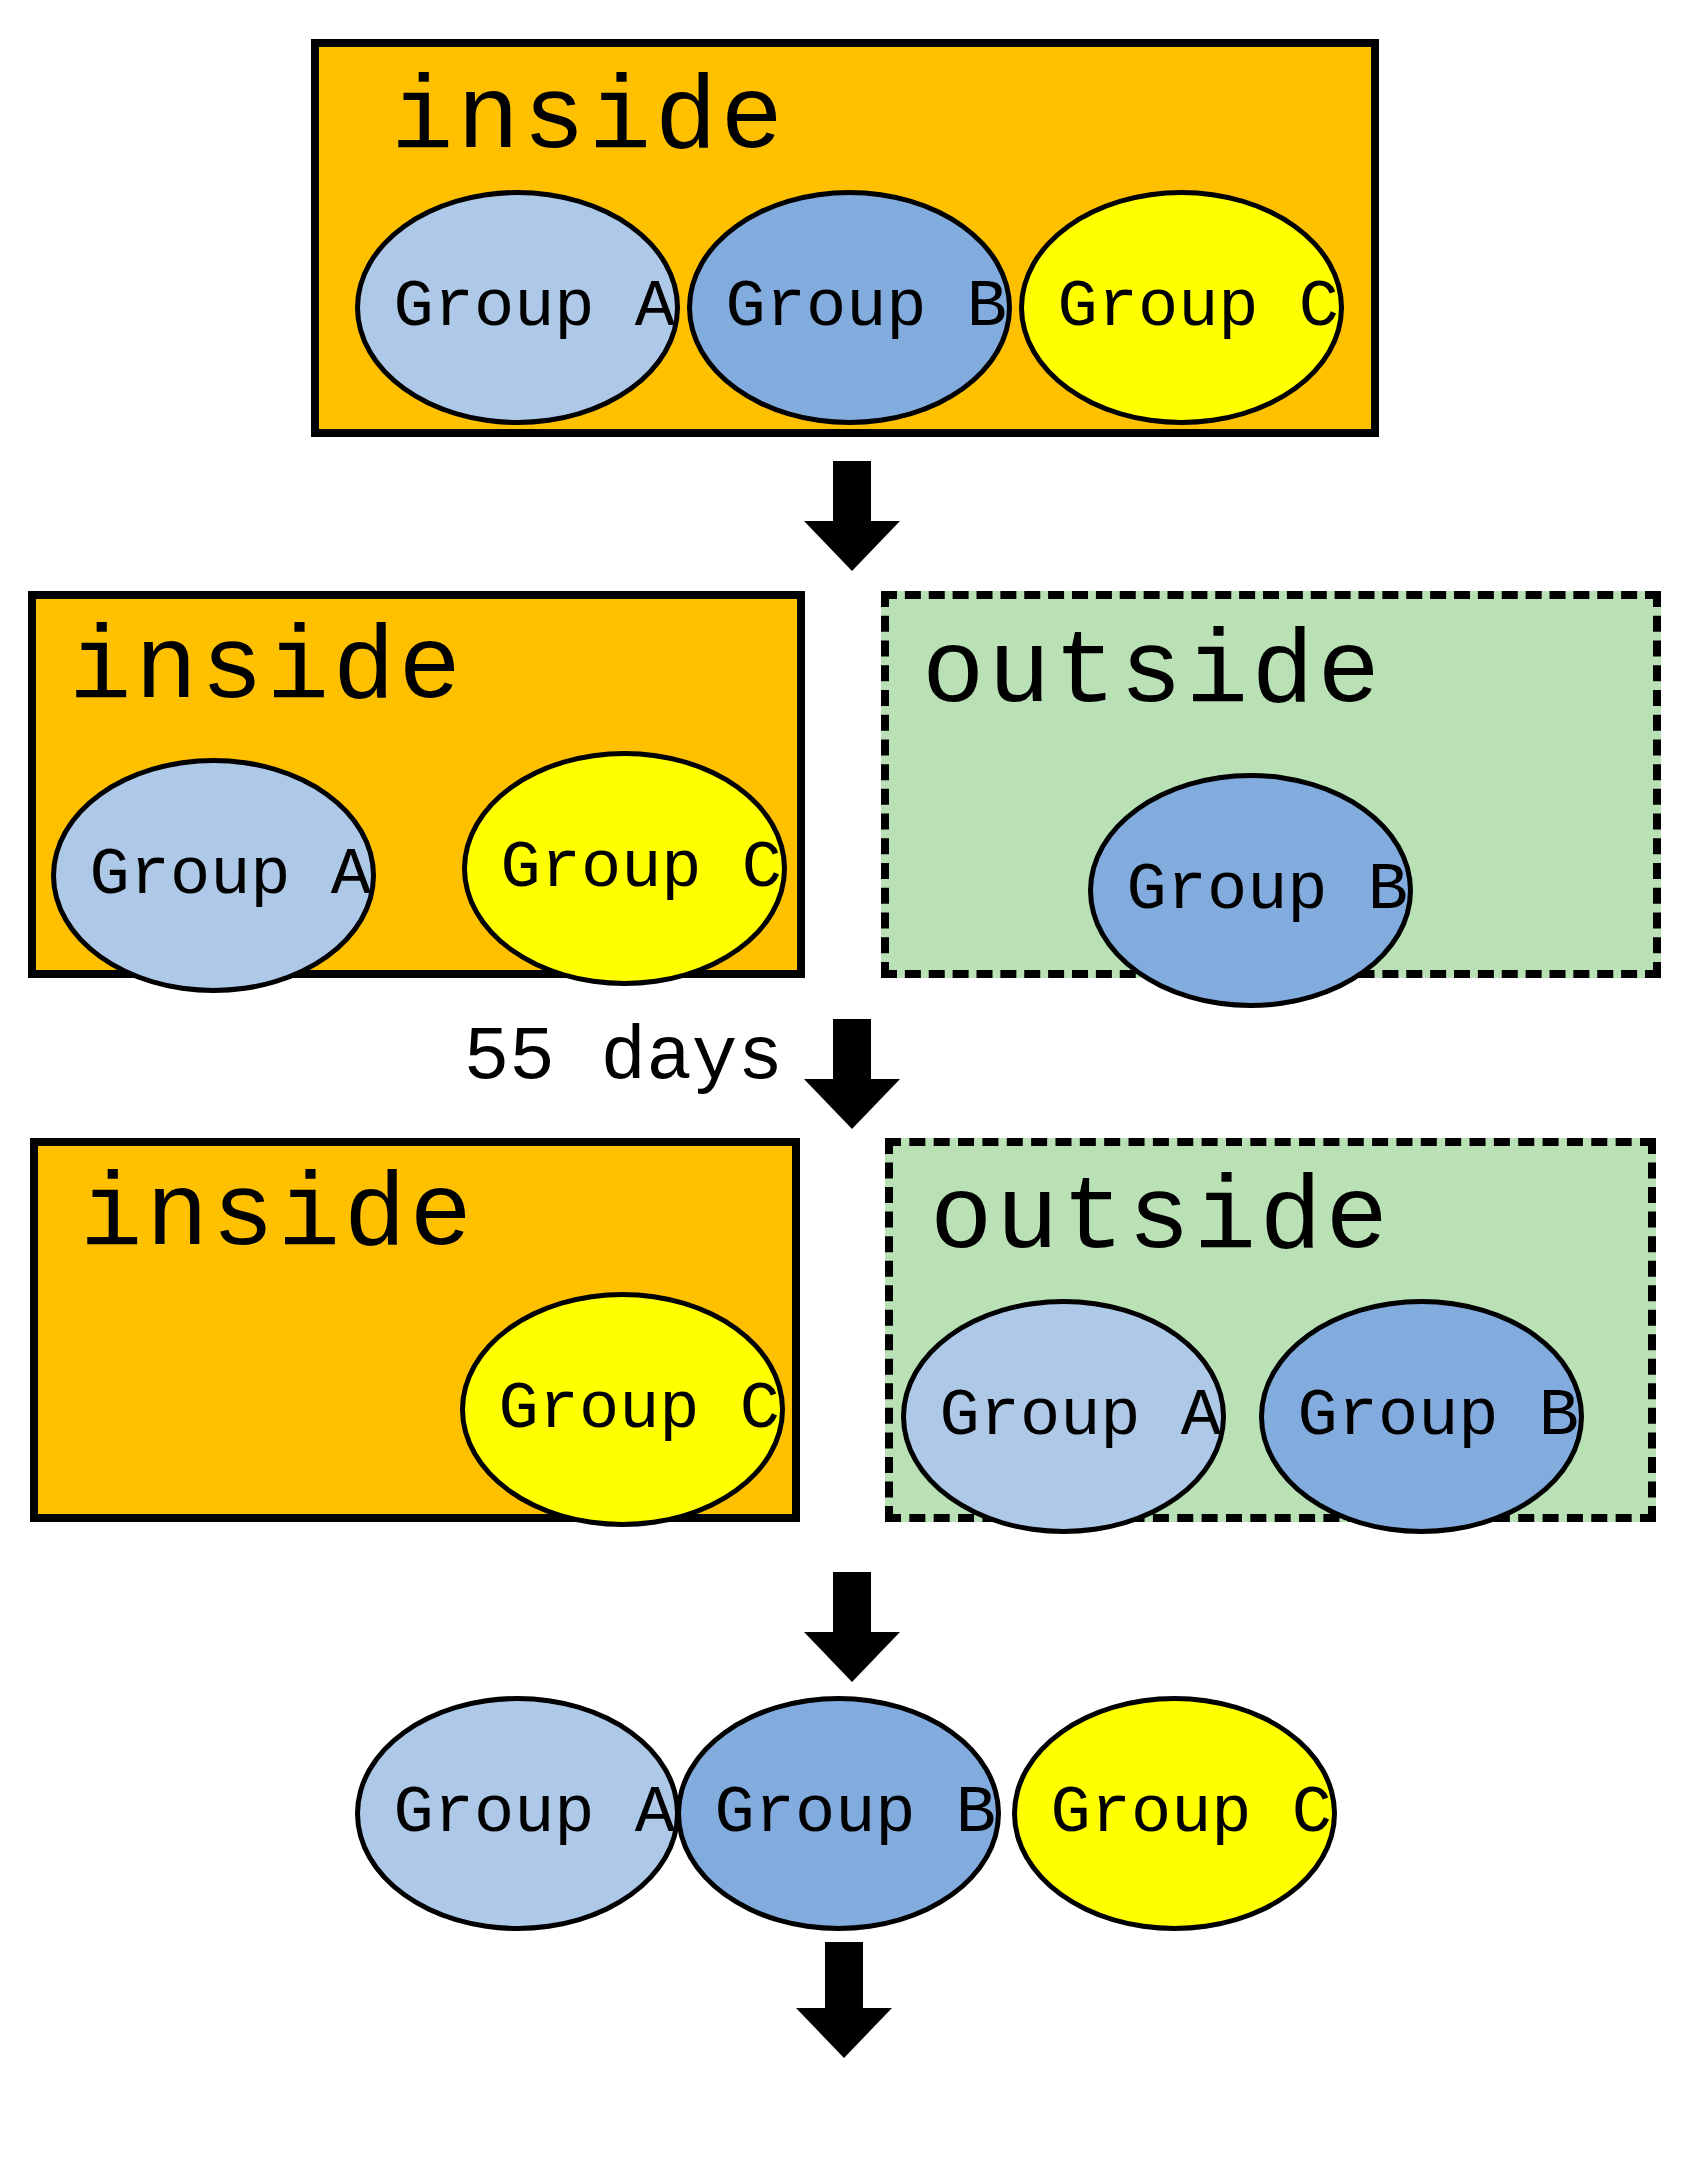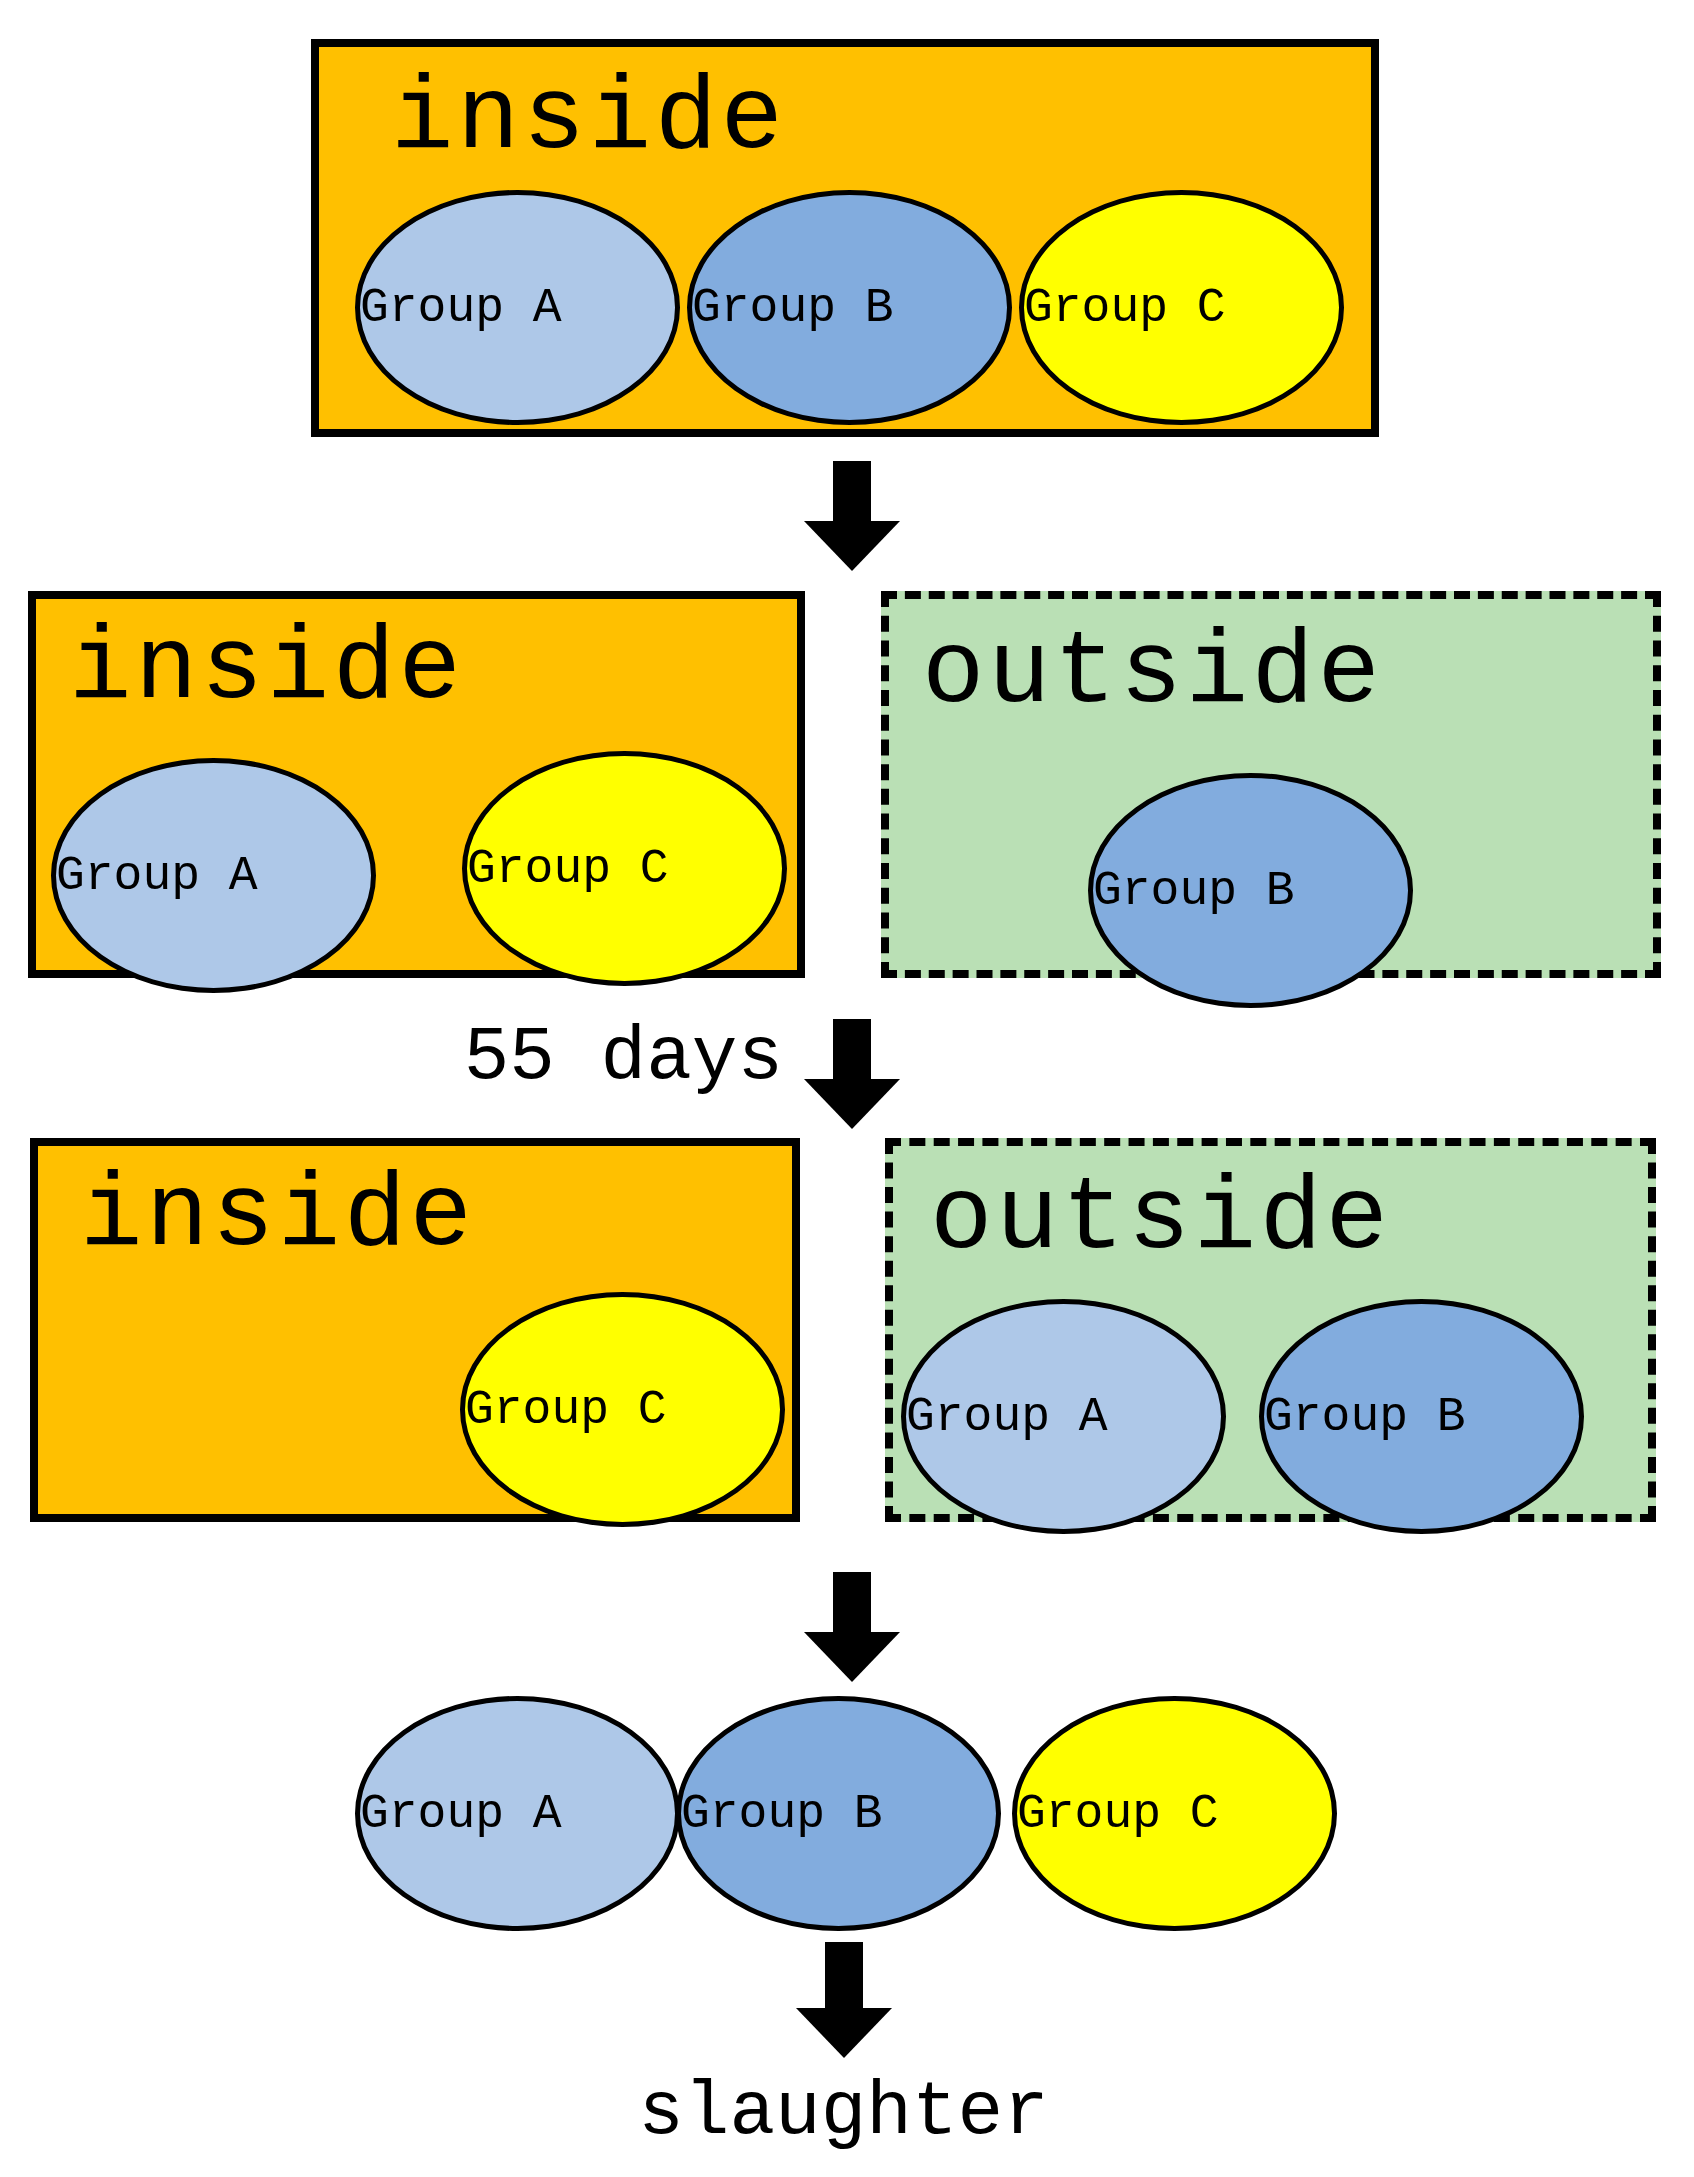--- a/index.html
+++ b/index.html
@@ -29,22 +29,22 @@
   }
   .group-ellipse {
     position: absolute;
     width: 325px;
     height: 235px;
     box-sizing: border-box;
     border: 5.2px solid #000;
     border-radius: 50%;
     display: flex;
     align-items: center;
-    justify-content: flex-start;
-    font-size: 48px;
+    justify-content: flex-end;
+    font-size: 67px;
     line-height: 1;
     white-space: nowrap;
     z-index: 3;
   }
   .arrow-label {
     position: absolute;
     width: 398px;
     font-size: 76px;
     line-height: 1;
     text-align: right;
@@ -150,16 +150,15 @@
     <span>Group B</span>
   </div>
   <div class="group-ellipse" style="left: 1012px; top: 1696px; background-color: rgb(255, 255, 0);">
     <span>Group C</span>
   </div>
 
   <div class="down-arrow tall" style="left:796px; top:1942px;">
     <div class="shaft"></div>
     <div class="head"></div>
   </div>
-  <div class="end-label" style="left:584px; top:2075px; width:519px;">slaughter</div>
 
 </div>
 
 
 </body></html>

